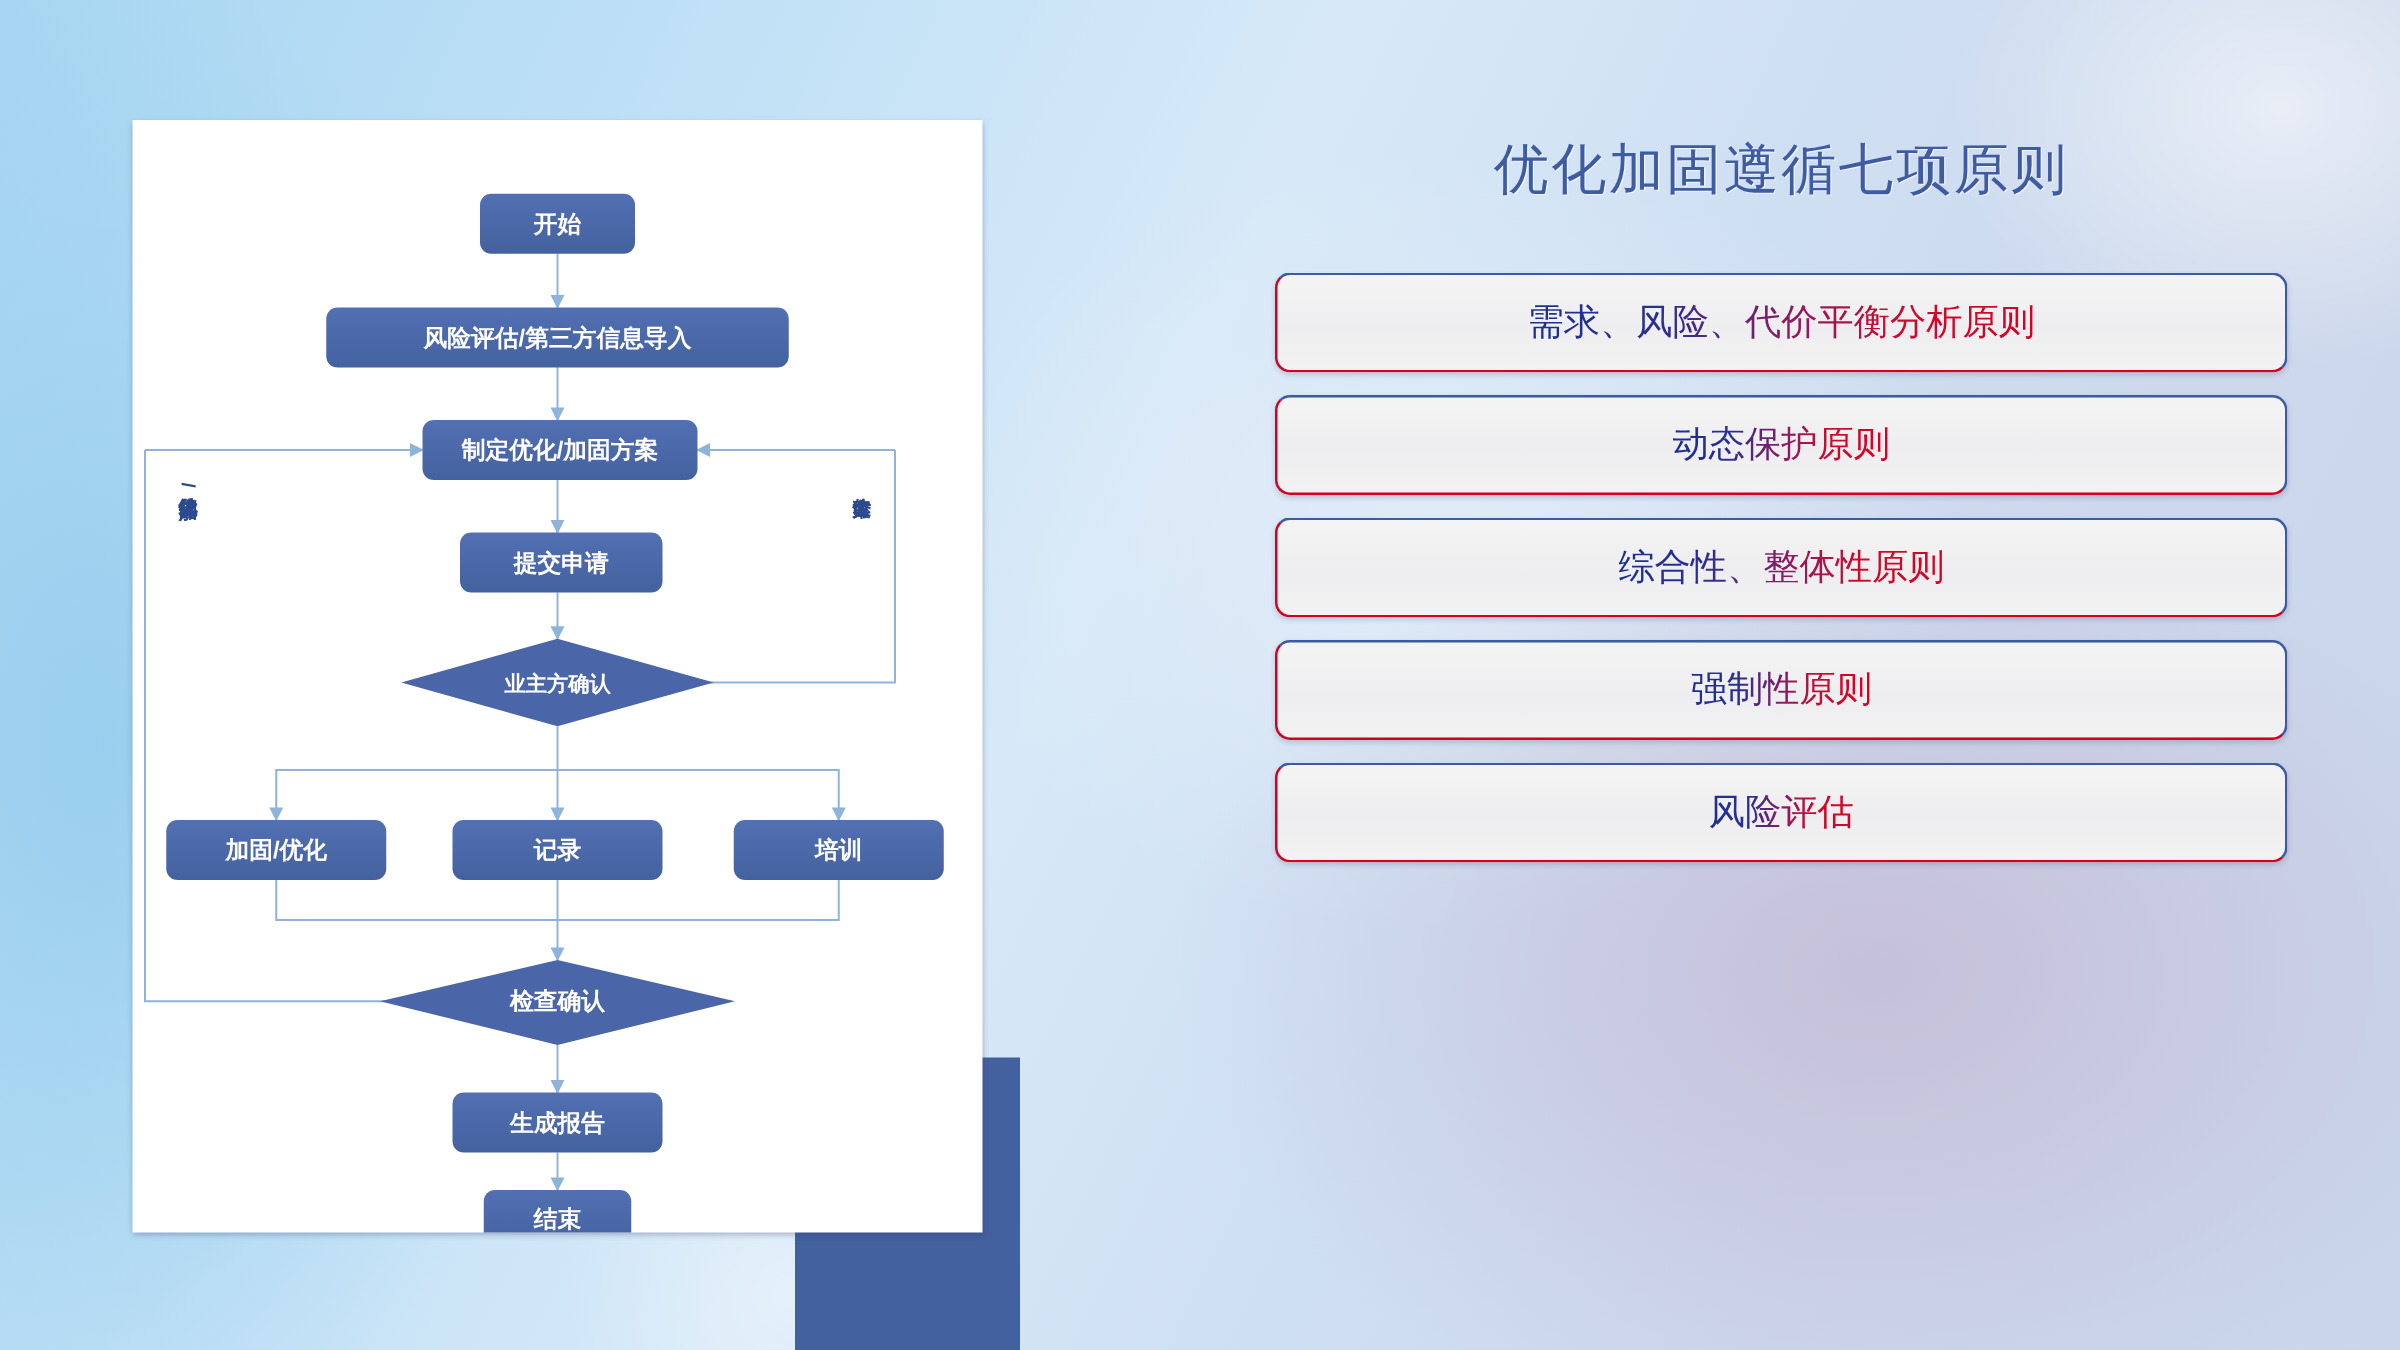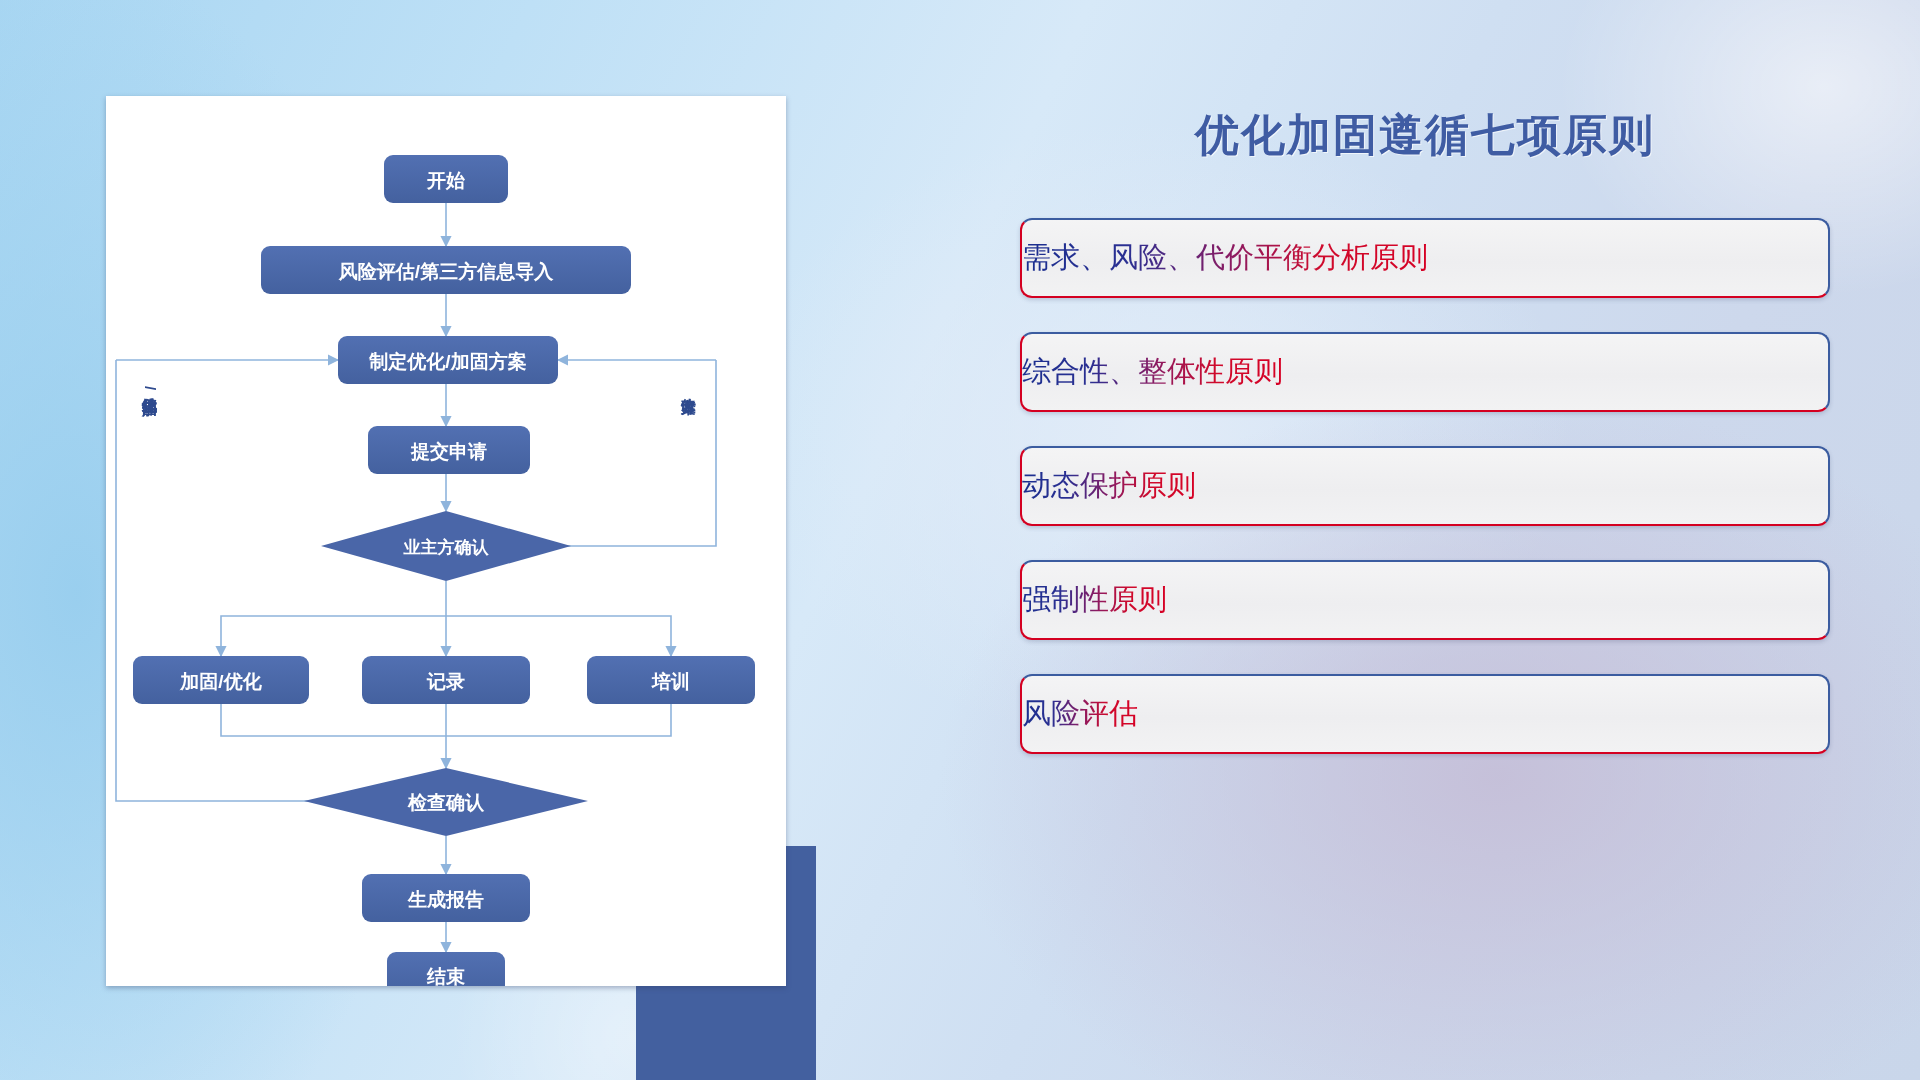--- a/index.html
+++ b/index.html
@@ -45,35 +45,35 @@
   .edge-label{
     font-family:"Liberation Sans","DejaVu Sans",sans-serif;
     fill:#2e4a8e;font-weight:bold;font-size:15px;
   }
 
   
   #right-panel{position:absolute;left:1020px;top:96px;width:810px;height:920px;}
   #deck-title{
     position:absolute;left:0;top:10px;width:810px;
     text-align:center;
-    font-size:44px;font-weight:bold;color:#3f5ca3;
+    font-size:44px;font-weight:normal;color:#3f5ca3;
     letter-spacing:2px;
     text-shadow:1px 1px 0 rgba(255,255,255,.65);
   }
   #principle-list{position:absolute;left:0;top:122px;width:810px;}
   .principle-card{
     position:relative;
-    height:76px;margin-bottom:34px;
+    height:76px;margin-bottom:18px;
     border-radius:12px;
     background:linear-gradient(180deg,#f4f4f5 0%,#eeeef0 55%,#f2f2f3 100%);
     border:2px solid #3b5ca0;
     border-bottom-color:#d40021;
     border-left-color:#d40021;
     box-shadow:0 2px 4px rgba(60,75,115,.22);
-    display:flex;align-items:center;
+    display:flex;align-items:center;justify-content:center;
   }
   .principle-label{
     font-size:29px;font-weight:normal;
     font-family:"Liberation Serif","DejaVu Serif",serif;
     background:linear-gradient(90deg,#1b2f8f 0%,#2a2f92 26%,#8d1a61 52%,#cf0a2c 74%,#d60024 100%);
     -webkit-background-clip:text;background-clip:text;
     color:transparent;-webkit-text-fill-color:transparent;
     white-space:nowrap;
   }
 </style>
@@ -199,25 +199,25 @@
 
   <div id="deck-title">优化加固遵循七项原则</div>
 
   <div id="principle-list">
 
     <div class="principle-card">
       <span class="principle-label">需求、风险、代价平衡分析原则</span>
     </div>
 
     <div class="principle-card">
+      <span class="principle-label">动态保护原则</span>
+    </div>
+
+    <div class="principle-card">
       <span class="principle-label">综合性、整体性原则</span>
-    </div>
-
-    <div class="principle-card">
-      <span class="principle-label">动态保护原则</span>
     </div>
 
     <div class="principle-card">
       <span class="principle-label">强制性原则</span>
     </div>
 
 
     <div class="principle-card">
       <span class="principle-label">风险评估</span>
     </div>

